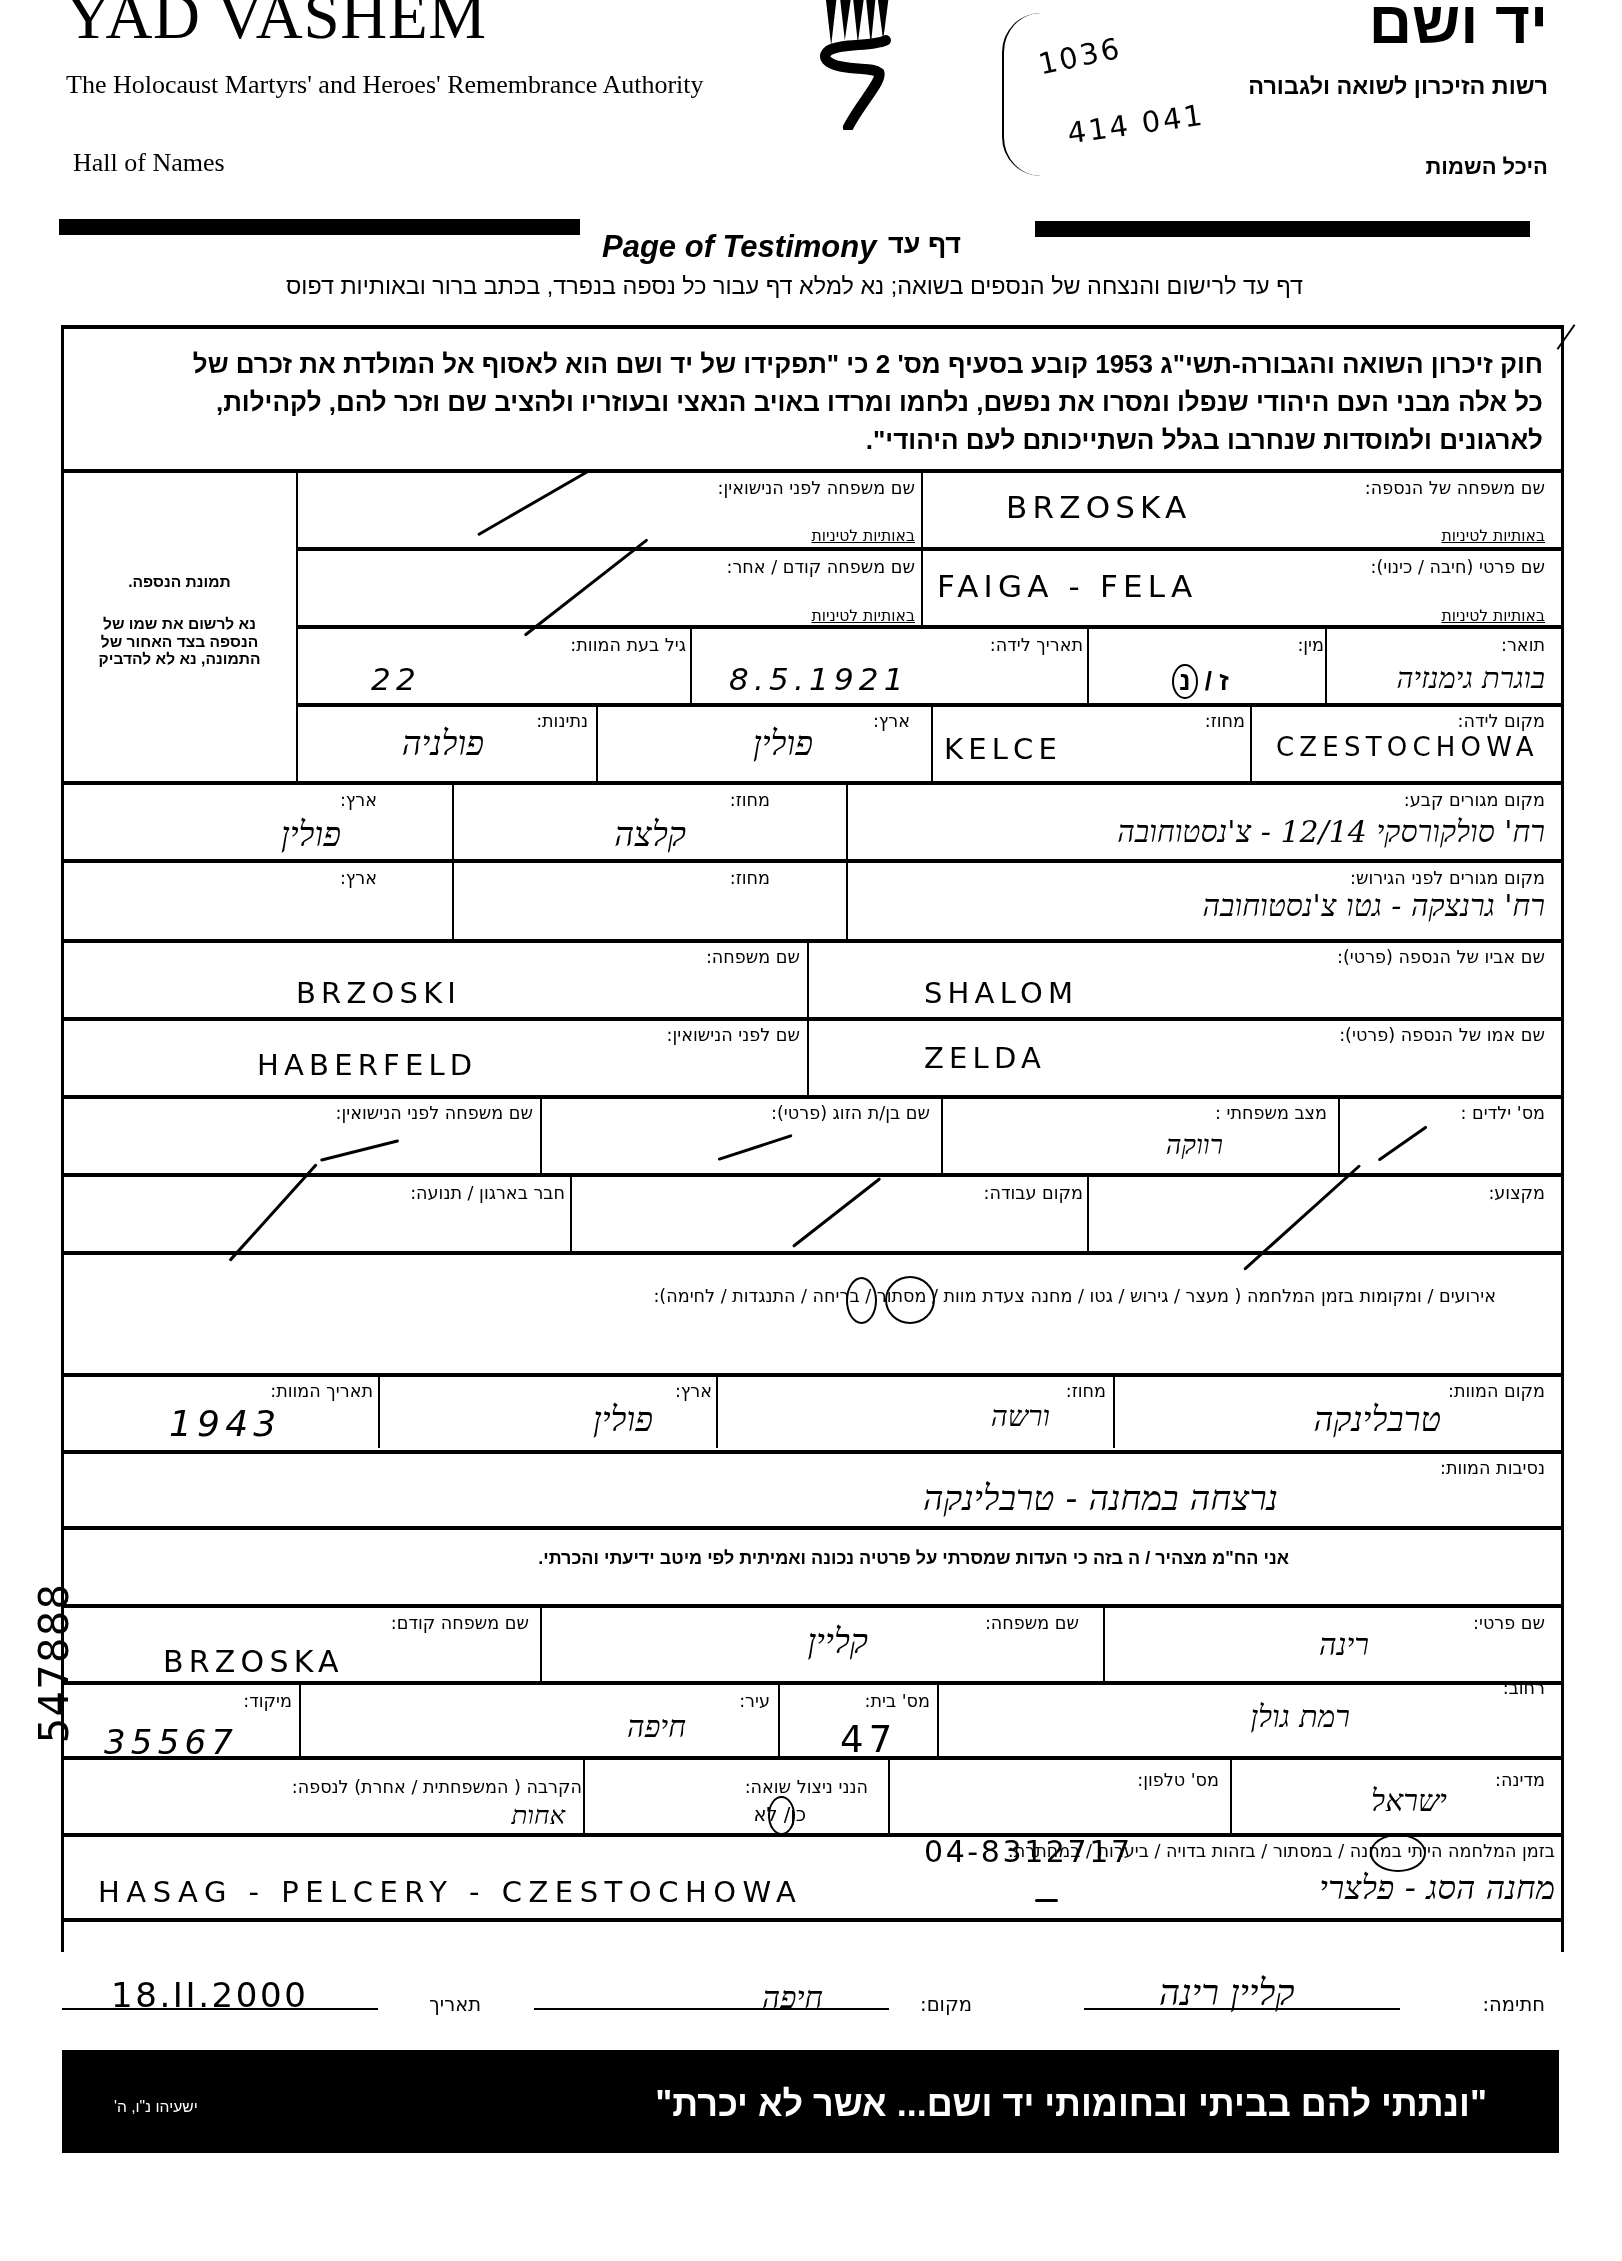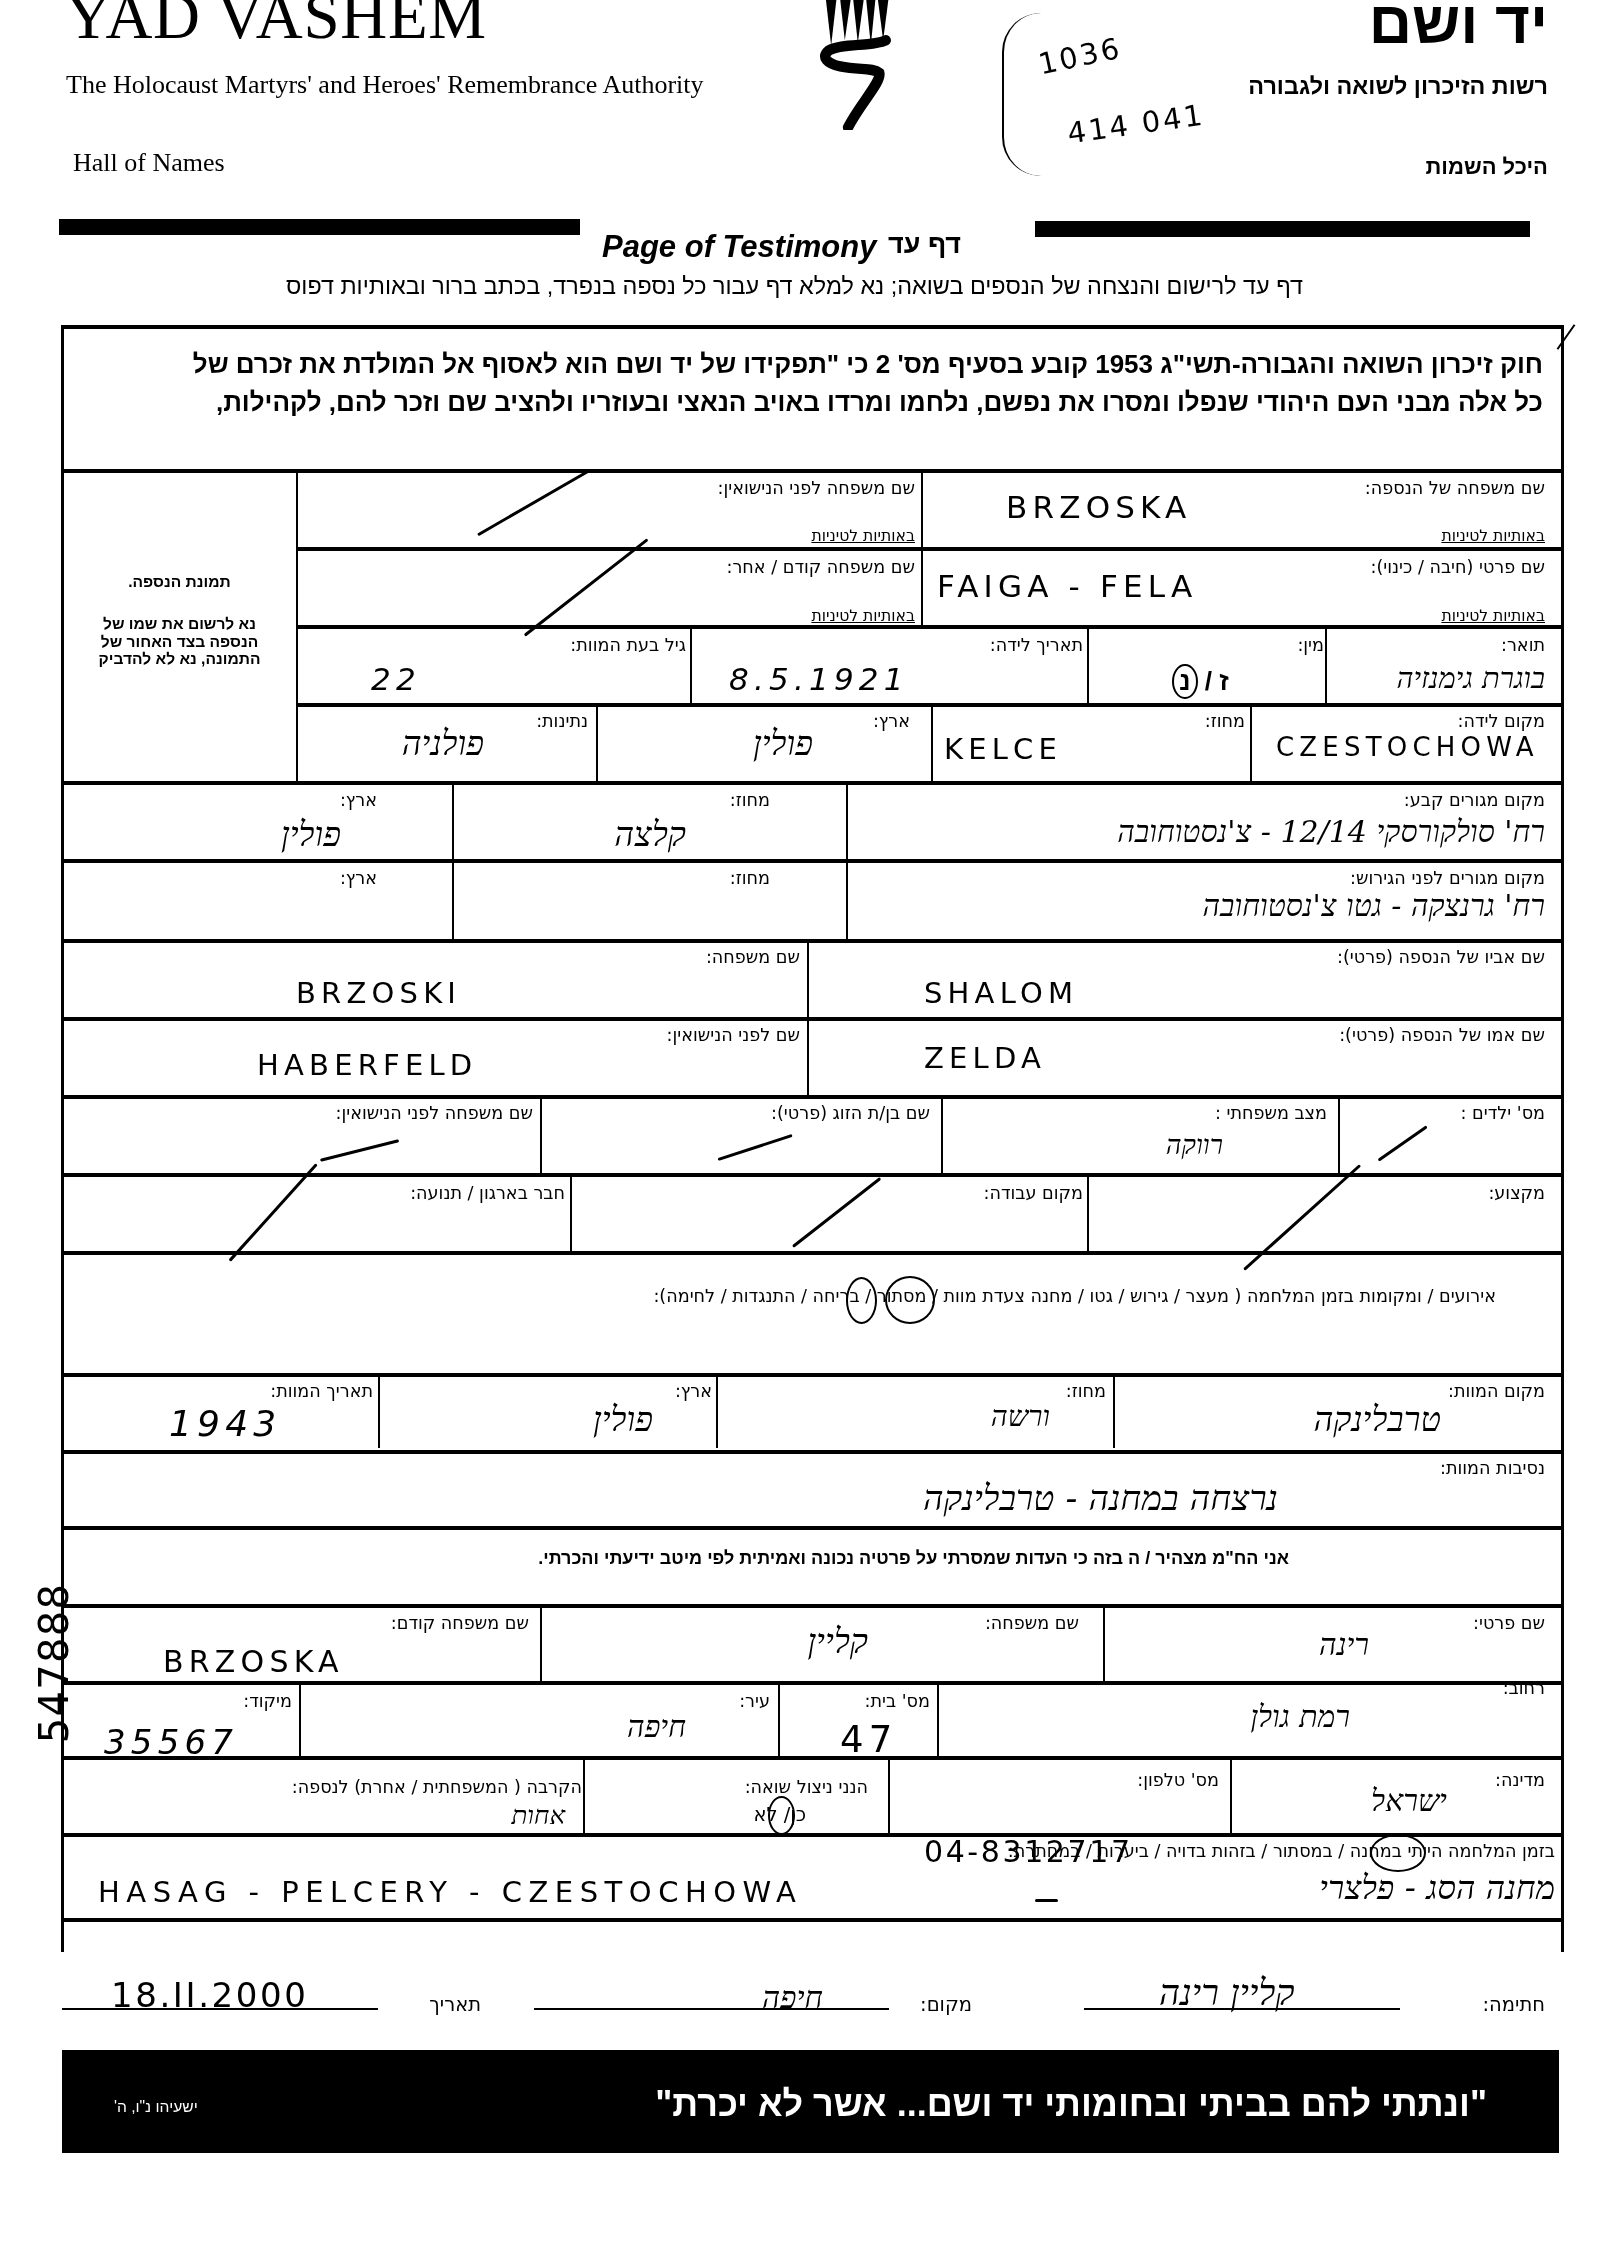--- a/index.html
+++ b/index.html
@@ -52,20 +52,21 @@
 <div class="abs sans" style="left:602px;top:229px;font-size:31px;font-weight:bold;font-style:italic;">Page of Testimony</div>
 <div class="abs sans rtl" style="left:888px;top:229px;font-size:27px;font-weight:bold;">דף עד</div>
 <div class="abs sans rtl" style="left:215px;top:273px;width:1159px;font-size:23.4px;text-align:center;">דף עד לרישום והנצחה של הנספים בשואה; נא למלא דף עבור כל נספה בנפרד, בכתב ברור ובאותיות דפוס</div>
 
 <div class="abs" style="left:61px;top:325px;width:1497px;height:1627px;border-left:3.3px solid #000;border-right:3.3px solid #000;"></div>
 <div class="hl" style="left:61px;top:325px;width:1500px;"></div>
 
 <div class="abs sans rtl" style="left:98px;top:345px;width:1445px;font-size:26px;font-weight:bold;line-height:38px;">
   <div>חוק זיכרון השואה והגבורה-תשי"ג 1953 קובע בסעיף מס' 2 כי "תפקידו של יד ושם הוא לאסוף אל המולדת את זכרם של</div>
   <div>כל אלה מבני העם היהודי שנפלו ומסרו את נפשם, נלחמו ומרדו באויב הנאצי ובעוזריו ולהציב שם וזכר להם, לקהילות,</div>
+  <div>לארגונים ולמוסדות שנחרבו בגלל השתייכותם לעם היהודי".</div>
 </div>
 
 <div class="hl" style="left:61px;top:469px;width:1500px;"></div>
 
 <div class="vl" style="left:296px;top:469px;height:312px;"></div>
 <div class="abs sans rtl" style="left:72px;top:573px;width:215px;text-align:center;font-size:15.6px;font-weight:bold;">תמונת הנספה.</div>
 <div class="abs sans rtl" style="left:72px;top:615px;width:215px;text-align:center;font-size:15.6px;font-weight:bold;line-height:17.6px;">
   <div>נא לרשום את שמו של</div>
   <div>הנספה בצד האחור של</div>
   <div>התמונה, נא לא להדביק</div>

